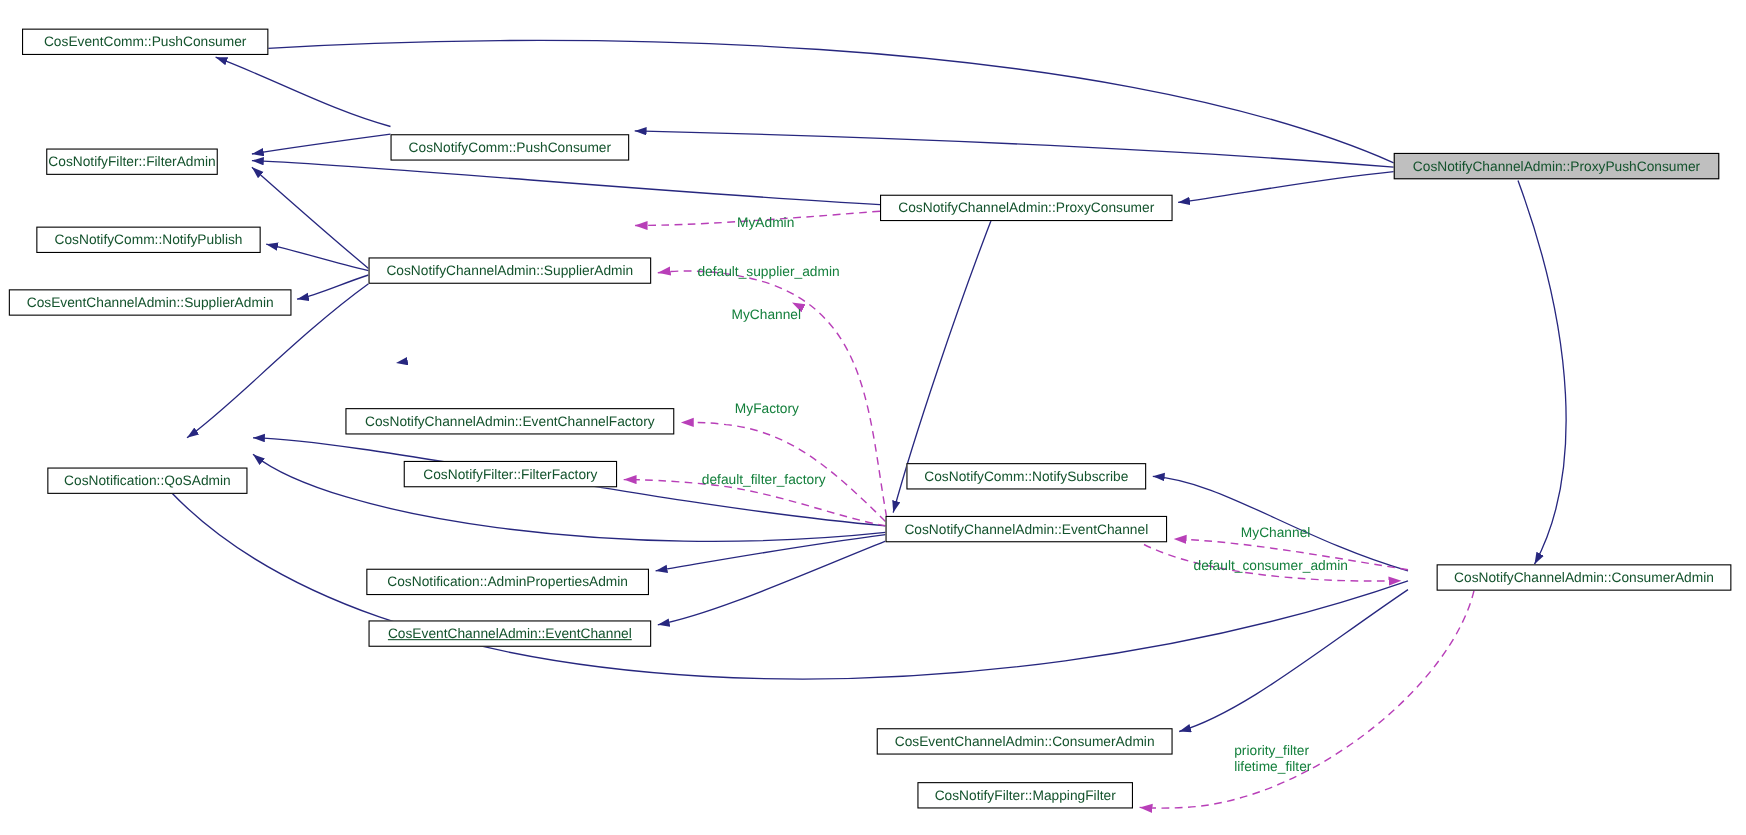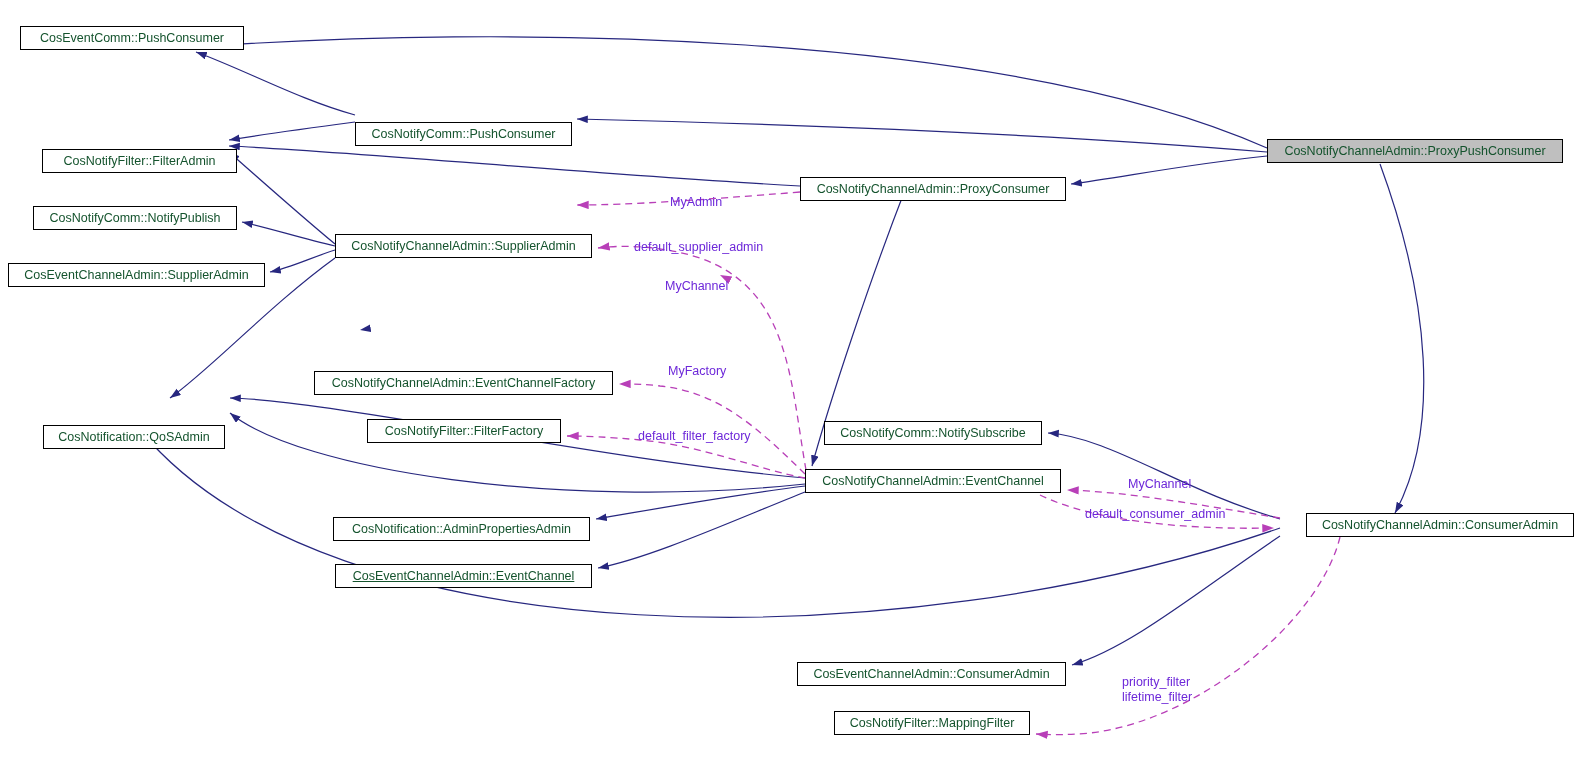--- a/index.html
+++ b/index.html
@@ -37,21 +37,21 @@
     white-space: nowrap;
     padding: 0 7px;
     height: 24px;
   }
   .node.highlight {
     background: #bfbfbf;
   }
   .edge-label {
     position: absolute;
     font-size: 12.5px;
-    color: #6d28d9;
+    color: #15803d;
     white-space: nowrap;
     line-height: 13px;
   }
 </style>
 </head>
 <body>
 
 <div id="canvas">
 
   <svg class="edges" viewBox="0 0 1587 759">
@@ -123,21 +123,21 @@
 
       <path d="M1040,495 C1090,520 1180,530 1274,528" marker-end="url(#arrA)"></path>
 
       <path d="M1340,537 C1320,620 1200,720 1090,733 C1070,735 1050,735 1036,734" marker-end="url(#arrA)"></path>
     </g>
   </svg>
 
   <div class="node" style="left:20px;top:26px;width:224px;">
       <span>CosEventComm::PushConsumer</span>
     </div>
-  <div class="node" style="left:42px;top:149px;width:195px;text-align:right;">
+  <div class="node" style="left:42px;top:135px;width:156px;text-align:right;">
       <span>CosNotifyFilter::FilterAdmin</span>
     </div>
   <div class="node" style="left:8px;top:263px;width:257px;">
       <span>CosEventChannelAdmin::SupplierAdmin</span>
     </div>
   <div class="node" style="left:33px;top:206px;width:204px;">
       <span>CosNotifyComm::NotifyPublish</span>
     </div>
   <div class="node" style="left:43px;top:425px;width:182px;">
       <span>CosNotification::QoSAdmin</span>

